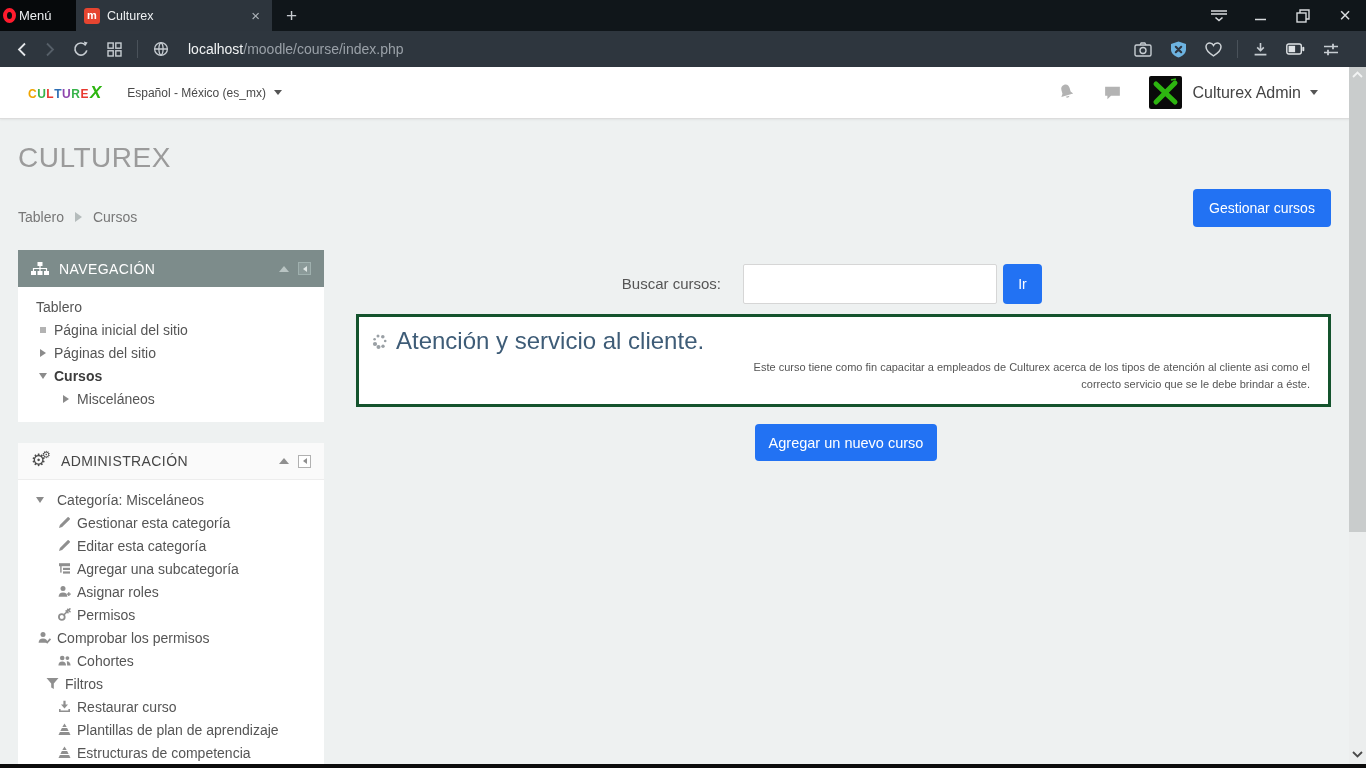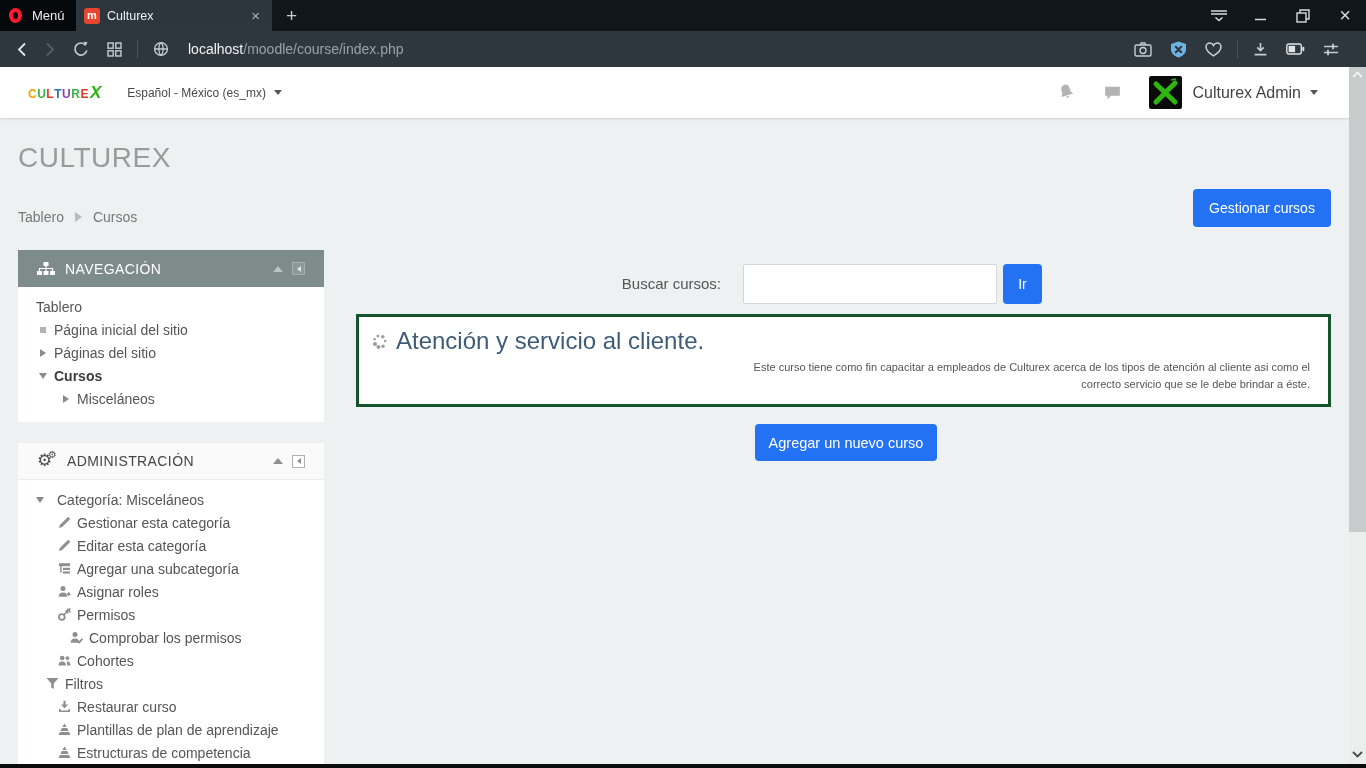--- a/index.html
+++ b/index.html
@@ -1,21 +1,21 @@
 <!DOCTYPE html>
 <html style="--accent: #2272f3;"><head>
 <meta charset="utf-8">
 <style>
   html,body{margin:0;padding:0;background:#000;}
   *{box-sizing:border-box;font-family:"Liberation Sans","DejaVu Sans",sans-serif;}
   #screen{position:relative;width:1366px;height:768px;overflow:hidden;background:#eef1f1;}
 
   
   #tabbar{position:absolute;left:0;top:0;width:1366px;height:31px;background:#10161a;}
-  #opera-menu{position:absolute;left:0;top:0;width:76px;height:31px;background:#06090b;display:flex;align-items:center;gap:10px;padding-left:9px;}
+  #opera-menu{position:absolute;left:0;top:0;width:76px;height:31px;background:#06090b;display:flex;align-items:center;gap:3px;padding-left:3px;}
   .opera-o{width:13px;height:15px;border:4px solid #ff1b2d;border-radius:50%;}
   #opera-menu span{color:#eceff1;font-size:13px;}
   #tab-active{position:absolute;left:76px;top:0;width:196px;height:31px;background:#2d353d;display:flex;align-items:center;padding:0 8px;}
   .favicon{width:16px;height:16px;border-radius:3px;background:#e64530;color:#fff;font-size:11px;font-weight:bold;display:flex;align-items:center;justify-content:center;line-height:1;}
   #tab-active .tab-title{color:#edf0f2;font-size:12.5px;margin-left:7px;flex:1;}
   .tab-close{color:#aeb4ba;font-size:15px;line-height:1;padding:2px 4px;}
   #newtab{position:absolute;left:278px;top:0;height:31px;display:flex;align-items:center;color:#c6cbd0;font-size:19px;padding:0 8px;}
   #win-controls{position:absolute;right:0;top:0;height:31px;display:flex;align-items:center;}
   .winbtn{width:42px;height:31px;display:flex;align-items:center;justify-content:center;color:#d7dadd;}
   svg.ic{display:block;}
@@ -44,21 +44,21 @@
   
   #page{position:absolute;left:0;top:120px;width:1349px;height:648px;background:#eef1f1;}
   #page-title{position:absolute;left:18px;top:22px;font-size:28px;font-weight:300;color:#9b9b9b;letter-spacing:.5px;}
   #breadcrumb{position:absolute;left:18px;top:89px;display:flex;align-items:center;gap:11px;font-size:14px;color:#777;}
   .crumb-sep{width:0;height:0;border-top:5px solid transparent;border-bottom:5px solid transparent;border-left:7px solid #b5bcbc;}
   .btn{background:var(--accent,#2272f3);color:#fff;border:none;border-radius:4px;font-size:14px;display:flex;align-items:center;justify-content:center;cursor:pointer;}
   #manage-btn{position:absolute;left:1193px;top:69px;width:138px;height:38px;}
 
   
   .block{position:absolute;left:18px;width:306px;background:#fff;}
-  .block-header{height:37px;display:flex;align-items:center;padding:0 19px;}
+  .block-header{height:37px;display:flex;align-items:center;padding:0 13px;}
   .block-header .htitle{font-size:14px;letter-spacing:.4px;margin-left:10px;}
   .hdr-controls{margin-left:auto;display:flex;align-items:center;gap:9px;}
   .tri-up{width:0;height:0;border-left:5px solid transparent;border-right:5px solid transparent;border-bottom:6px solid #9aa5a4;}
   .dock-box{width:13px;height:13px;border:1px solid #a9b1b1;background:#f4f6f6;display:flex;align-items:center;justify-content:center;}
   .dock-box i{width:0;height:0;border-top:3px solid transparent;border-bottom:3px solid transparent;border-right:4px solid #8a9392;}
   #nav-block{top:130px;}
   #nav-block .block-header{background:#7d8c8b;}
   #nav-block .htitle{color:#fff;}
   #nav-block .tri-up{border-bottom-color:#b9c4c3;}
   #nav-block .dock-box{border-color:#9fb0ae;background:#8b9a99;}
@@ -360,21 +360,21 @@
               </svg></span>
             <span class="tree-label">Asignar roles</span>
           </div>
           <div class="tree-row" style="padding-left: 40px;">
             <span class="aicon"><svg viewBox="0 0 13 13">
                 <circle class="st" cx="3.8" cy="9" r="2.9" stroke-width="1.8"></circle>
                 <path class="st" d="M6 6.8 L11.9 0.9 M9.7 1.4 L12 3.7 M8.2 2.9 L10 4.7" stroke-width="1.6" stroke-linecap="round"></path>
               </svg></span>
             <span class="tree-label">Permisos</span>
           </div>
-          <div class="tree-row" style="padding-left: 52px;">
+          <div class="tree-row" style="padding-left: 20px;">
             <span class="aicon"><svg viewBox="0 0 13 13">
                 <circle cx="5" cy="3.4" r="2.5"></circle>
                 <path d="M0.6 11.8 Q0.8 7.4 5 7.4 Q9.2 7.4 9.4 11.8 Z"></path>
                 <path class="st" d="M7.6 9.8 L9.2 11.4 L12.4 7.8" stroke-width="1.7"></path>
               </svg></span>
             <span class="tree-label">Comprobar los permisos</span>
           </div>
           <div class="tree-row" style="padding-left: 40px;">
             <span class="aicon"><svg viewBox="0 0 13 13">
                 <circle cx="4.2" cy="4" r="2.3"></circle>

